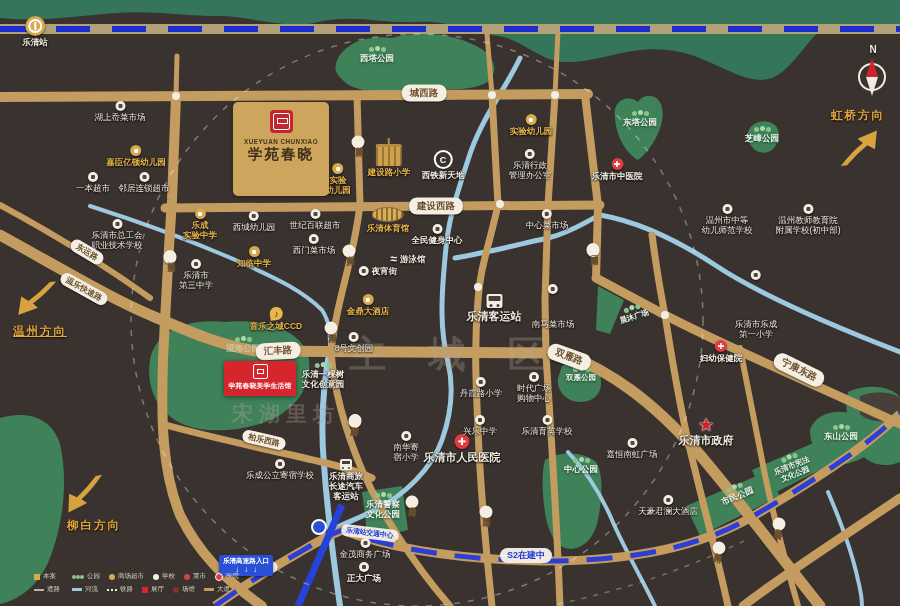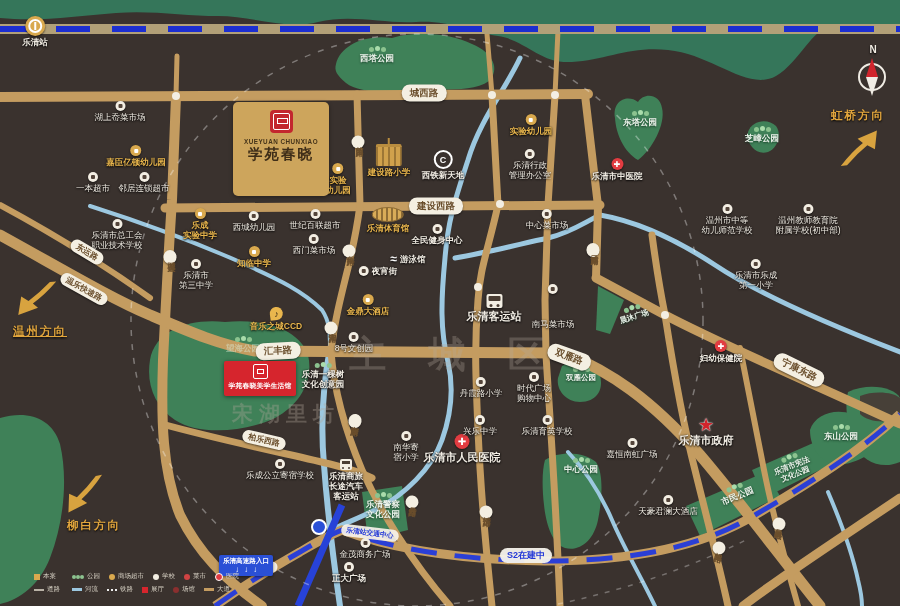--- a/index.html
+++ b/index.html
@@ -357,21 +357,21 @@
       <div class="poi big" style="left: 494px; position: absolute; top: 294px;">
         <span class="ic ic-bus"></span>
         <div class="lbl">乐清客运站</div>
       </div>
 
       <div class="poi" style="left: 553px; position: absolute; top: 284px; gap: 24px;">
         <span class="ic ic-w"></span>
         <div class="lbl">南马菜市场</div>
       </div>
 
-      <div class="poi" style="left: 756px; position: absolute; top: 259px;">
+      <div class="poi" style="left: 756px; position: absolute; top: 270px; gap: 38px;">
         <span class="ic ic-w"></span>
         <div class="lbl">乐清市乐成<br>第一小学</div>
       </div>
 
       <div class="poi gold" style="left: 276px; position: absolute; top: 307px;">
         <span class="ic ic-music">♪</span>
         <div class="lbl">音乐之城CCD</div>
       </div>
 
       <div class="poi" style="left: 354px; position: absolute; top: 332px;">
@@ -442,21 +442,21 @@
       <div class="poi park" style="left: 383px; position: absolute; top: 491px;">
         <span class="ic ic-trees"></span>
         <div class="lbl">乐清警察<br>文化公园</div>
       </div>
 
       <div class="poi" style="left: 365px; position: absolute; top: 538px;">
         <span class="ic ic-w"></span>
         <div class="lbl">金茂商务广场</div>
       </div>
 
-      <div class="poi bold" style="left: 349px; position: absolute; top: 562px;">
+      <div class="poi bold" style="left: 364px; position: absolute; top: 562px;">
         <span class="ic ic-w"></span>
         <div class="lbl">正大广场</div>
       </div>
 
       <div class="poi park" style="left: 581px; position: absolute; top: 456px;">
         <span class="ic ic-trees"></span>
         <div class="lbl">中心公园</div>
       </div>
 
       <div class="poi" style="left: 632px; position: absolute; top: 438px;">

